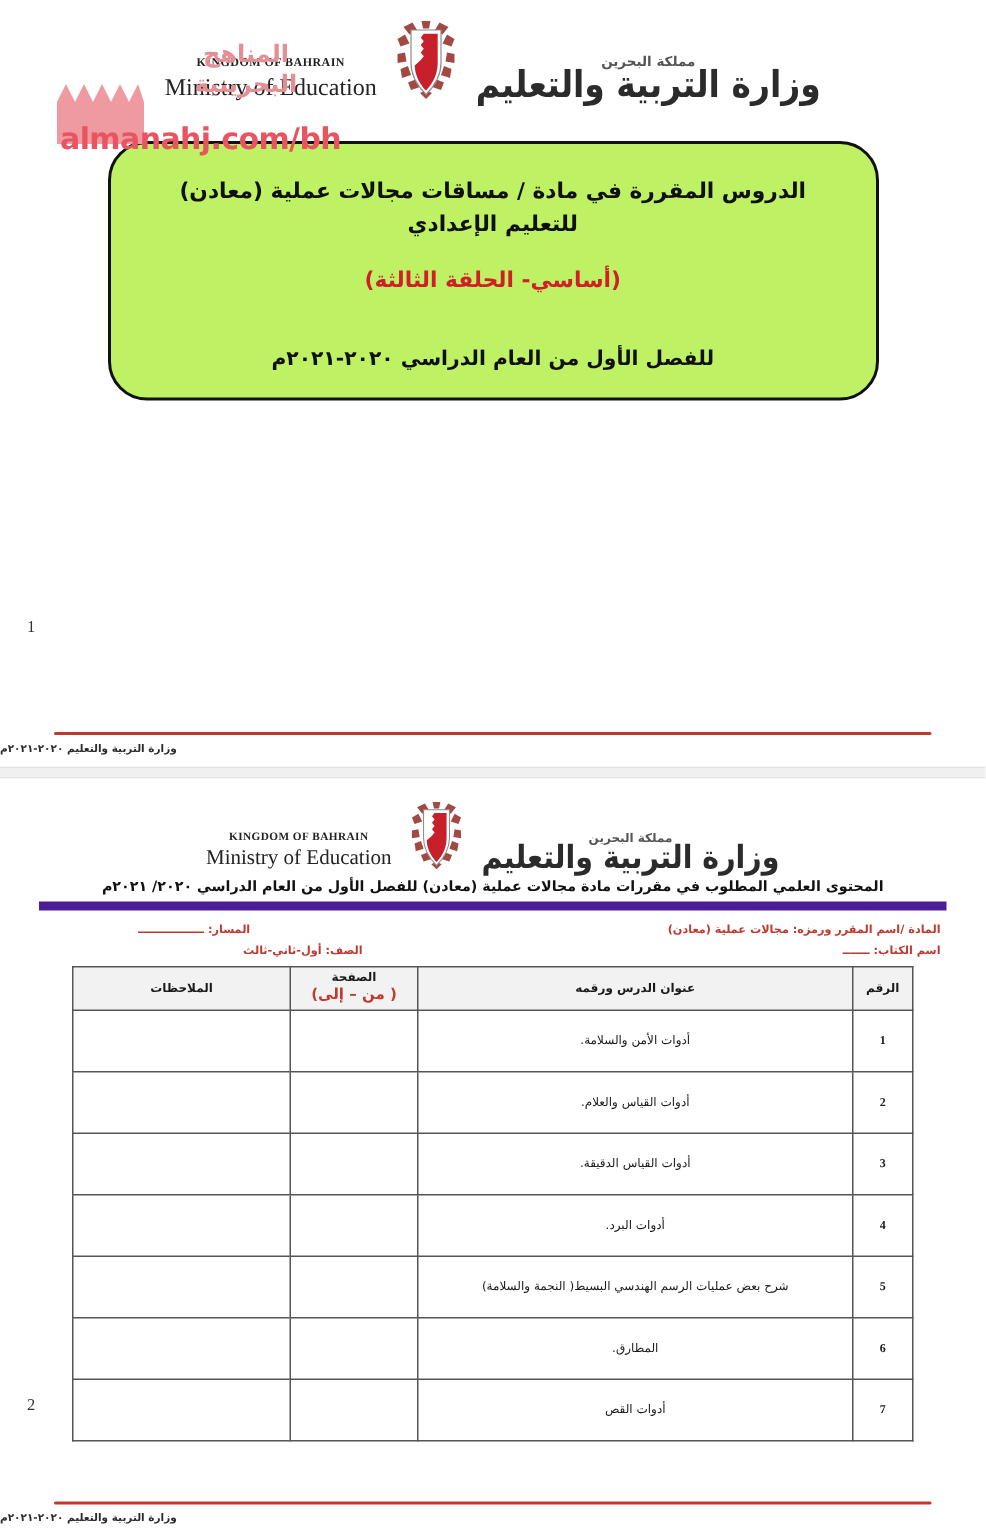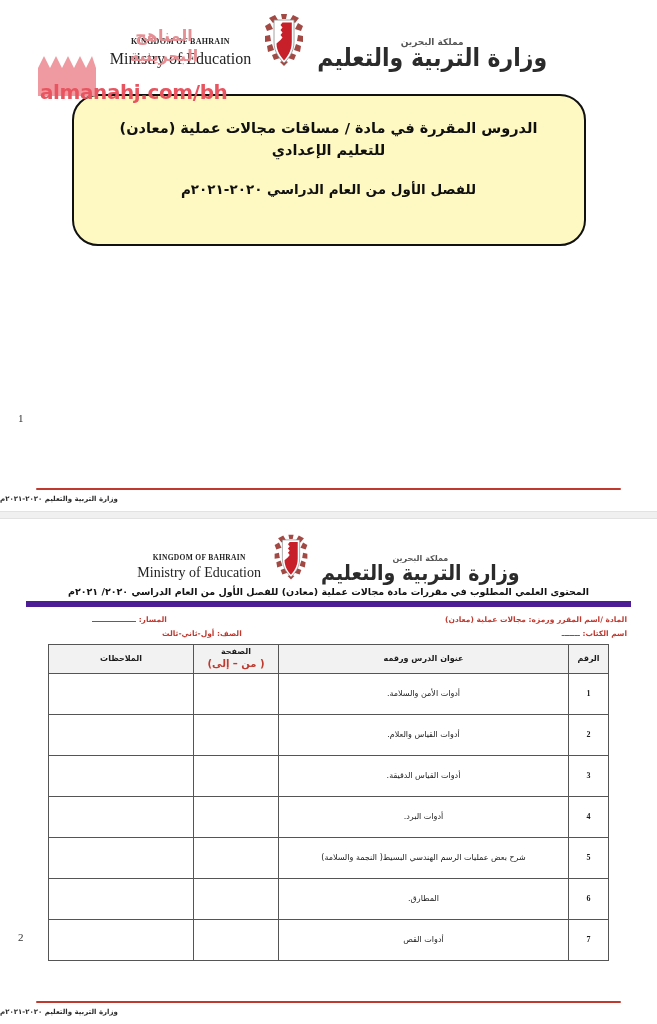--- a/index.html
+++ b/index.html
@@ -141,38 +141,38 @@
   .title-box {
     margin: 24px auto 0 auto;
     width: 514px;
     min-height: 152px;
     border: 2px solid #111;
     border-radius: 26px;
     box-sizing: border-box;
     direction: rtl;
     text-align: center;
     padding: 22px 22px 18px 22px;
-    background: #fef9c3;
+    background: #bef264;
   }
   .title-line-1 {
     font-size: 14.5px;
     font-weight: 700;
     color: #101010;
     line-height: 1.5;
     letter-spacing: -0.2px;
   }
   .title-line-2 {
     margin-top: 17px;
     font-size: 14.5px;
     font-weight: 700;
     color: #d11f2a;
     letter-spacing: -0.2px;
   }
   .title-line-3 {
-    margin-top: 19px;
+    margin-top: 36px;
     font-size: 13.5px;
     font-weight: 700;
     color: #101010;
     letter-spacing: -0.2px;
   }
 
   
   .page-marker {
     position: absolute;
     left: 18px;
@@ -334,20 +334,21 @@
       <span>البحرينية</span>
     </div>
     <svg class="wm-crown" viewBox="0 0 62 50">
       <path d="M2 48 L2 20 L8 8 L14 20 L20 8 L26 20 L32 8 L38 20 L44 8 L50 20 L56 8 L60 20 L60 48 Z" fill="#ef9aa0"></path>
     </svg>
     <div class="wm-url">almanahj.com/bh</div>
   </div>
 
   <div class="title-box">
     <div class="title-line-1">الدروس المقررة في مادة / مساقات مجالات عملية (معادن) للتعليم الإعدادي</div>
+    <div class="title-line-2">(أساسي- الحلقة الثالثة)</div>
     <div class="title-line-3">للفصل الأول من العام الدراسي ٢٠٢٠-٢٠٢١م</div>
   </div>
 
   <div class="page-marker">1</div>
 
   <div class="footer">
     <div class="footer-rule"></div>
     <div class="footer-text">
       <span class="ft-inner">وزارة التربية والتعليم ٢٠٢٠-٢٠٢١م</span>
     </div>

